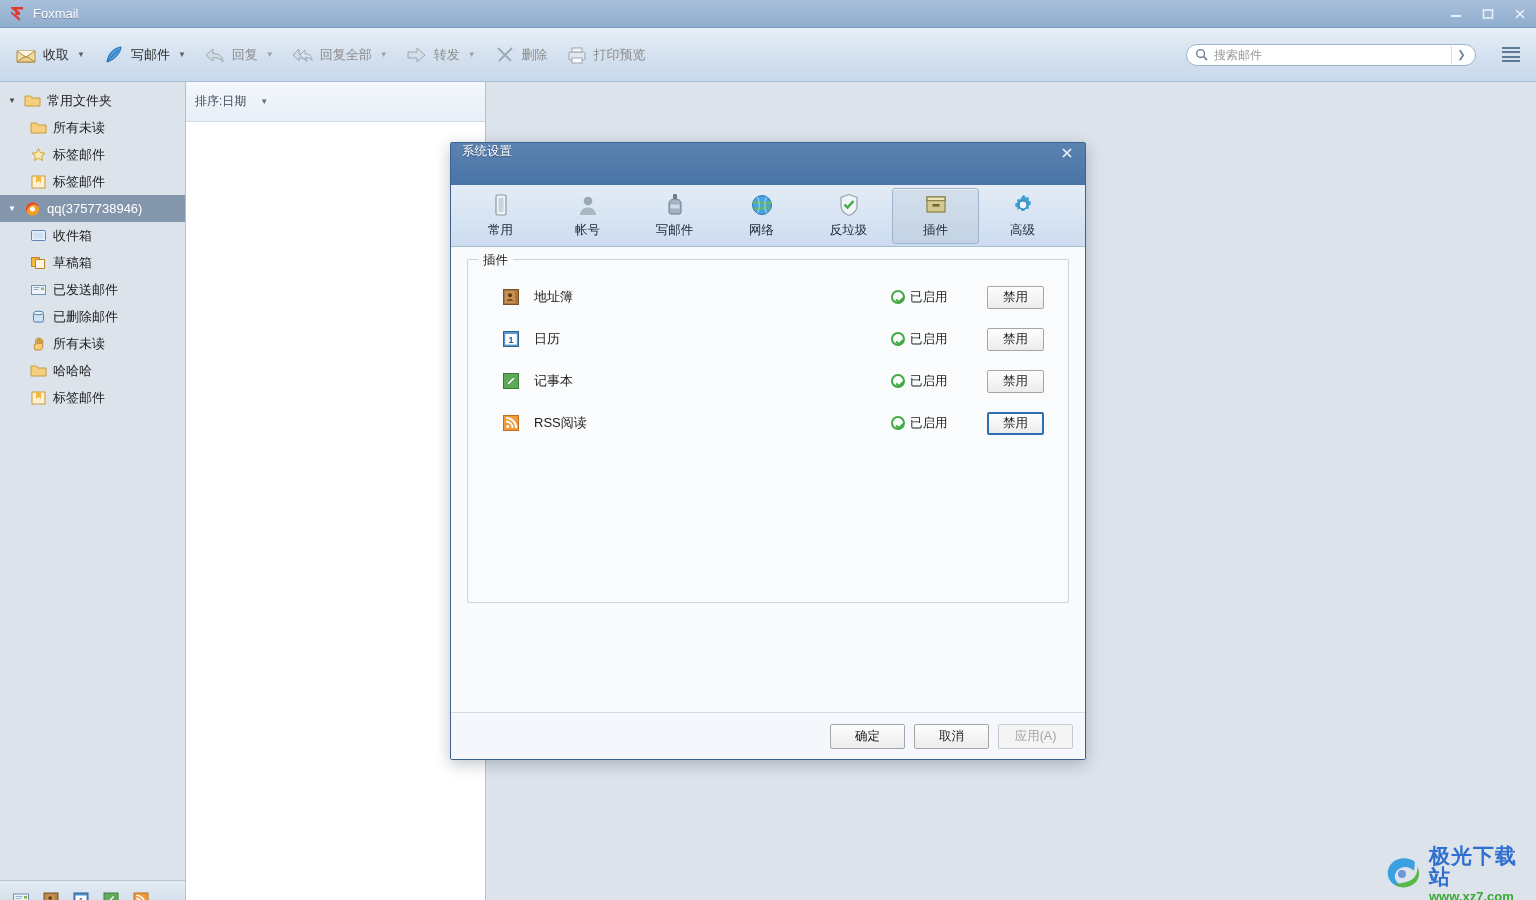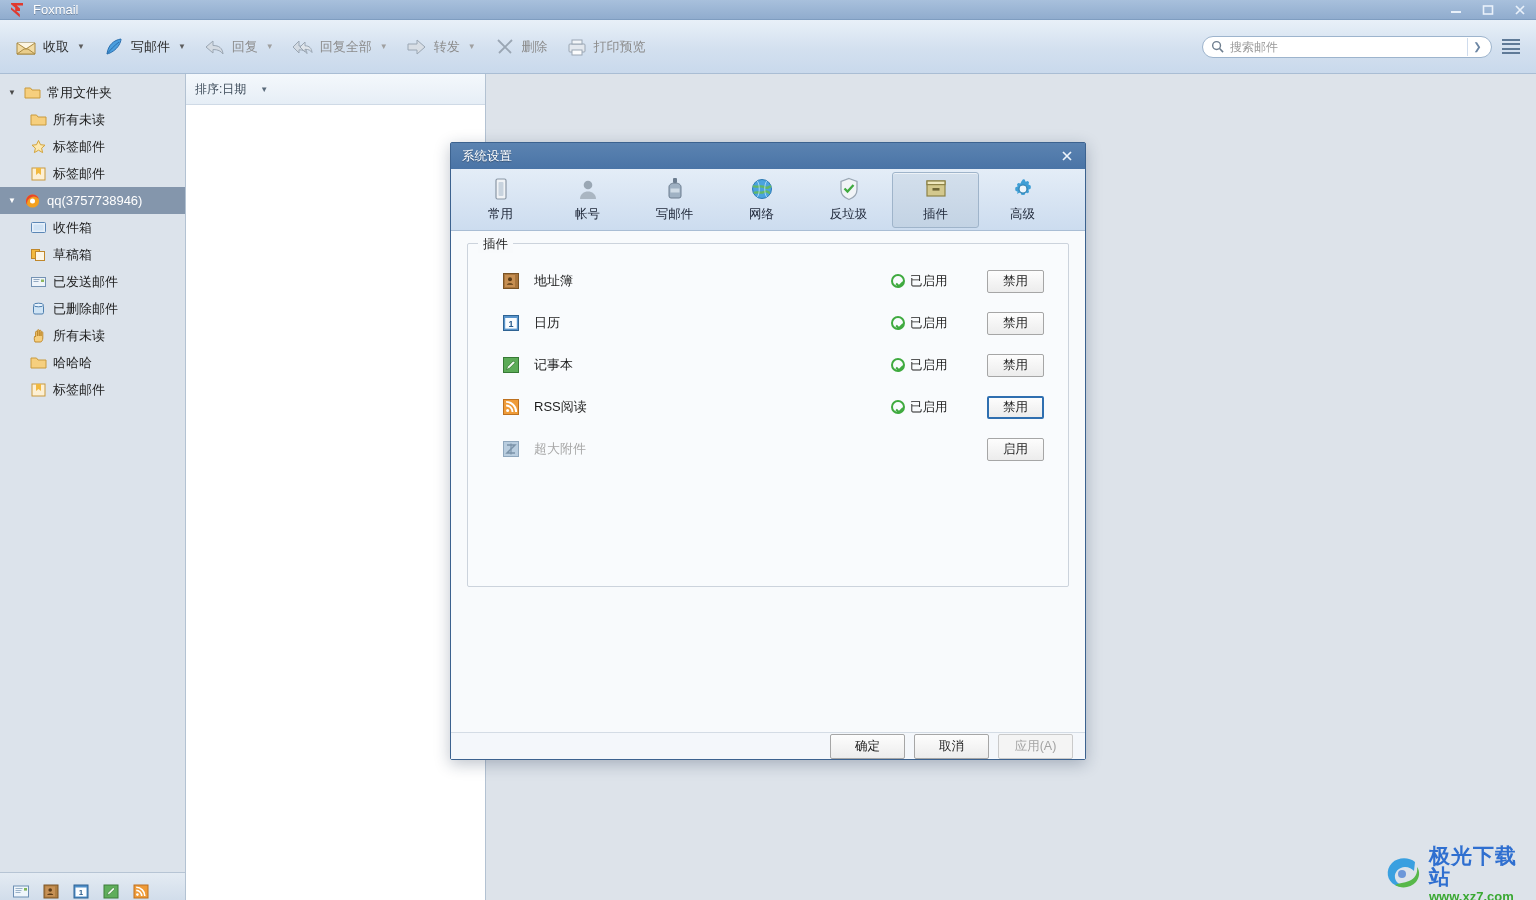--- a/index.html
+++ b/index.html
@@ -6,39 +6,39 @@
   html,body{ width:1536px; height:900px; overflow:hidden; }
   body{
     font-family:"Liberation Sans","DejaVu Sans",sans-serif;
     font-size:13px; color:#1b1b1b;
     background:#dde3ea;
   }
   
   .app{position:relative;width:1536px;height:900px;
        background:linear-gradient(#d7e1ee,#ccd8e7);}
   
-  .titlebar{height:20px;display:flex;align-items:center;
+  .titlebar{height:28px;display:flex;align-items:center;
             background:linear-gradient(#a8c0dc,#90acce);
             border-bottom:1px solid #7f9dc0;padding-left:8px;}
   .tb-logo{width:18px;height:18px;display:inline-block;position:relative;margin-right:7px;}
   .tb-title{color:#ffffff;font-size:13px;text-shadow:0 1px 0 rgba(0,0,0,.25);}
   .winbtns{margin-left:auto;display:flex;align-items:center;height:28px;}
   .winbtn{width:32px;height:22px;display:flex;align-items:center;justify-content:center;
           color:#eaf1fa;font-size:14px;line-height:1;}
   
   .toolbar{height:54px;display:flex;align-items:center;padding:0 6px;
            background:linear-gradient(#e8f0f8,#d3e0ef 55%,#c9d9ec);
            border-bottom:1px solid #a9bdd4;}
   .tbtn{height:32px;display:flex;align-items:center;gap:6px;padding:0 9px;border-radius:3px;
         color:#2c2c2c;white-space:nowrap;}
   .tbtn.dim{color:#8c8c8c;}
   .caret{font-size:8px;color:#5d5d5d;margin-left:2px;}
   .tbtn.dim .caret{color:#a0a0a0;}
   .ico{width:22px;height:22px;display:inline-block;position:relative;flex:none;}
-  .search-wrap{margin-left:auto;display:flex;align-items:center;gap:10px;padding-right:10px;}
+  .search-wrap{margin-left:auto;display:flex;align-items:center;gap:26px;padding-right:10px;}
   .searchbox{width:290px;height:22px;border:1px solid #9db4cd;border-radius:11px;
              background:#fff;display:flex;align-items:center;padding:0 4px 0 8px;}
   .searchbox input{border:0;outline:0;flex:1;font-size:12px;color:#333;
                    font-family:"Liberation Sans","DejaVu Sans",sans-serif;background:transparent;}
   .searchbox input::placeholder{color:#9a9a9a;}
   .schevron{width:20px;height:18px;border-left:1px solid #cfdced;display:flex;
             align-items:center;justify-content:center;color:#6c86a4;font-size:10px;}
   .listicon{width:18px;height:16px;display:flex;flex-direction:column;justify-content:space-between;}
   .listicon i{display:block;height:2px;background:#5f7a97;}
   
@@ -49,31 +49,31 @@
   .node{height:27px;display:flex;align-items:center;padding-left:8px;gap:6px;font-size:13px;color:#1d1d1d;}
   .node.child{padding-left:30px;}
   .node.sel{background:#8496ac;color:#fff;}
   .tri{width:10px;font-size:8px;color:#4a4a4a;flex:none;}
   .node.sel .tri{color:#fff;}
   .mini{width:17px;height:16px;flex:none;position:relative;display:inline-block;}
   .statusbar{height:36px;border-top:1px solid #b6c4d4;
              background:linear-gradient(#e4ebf3,#ccd9e8);
              display:flex;align-items:center;gap:13px;padding-left:12px;}
   .maillist{width:300px;background:#ffffff;border-right:1px solid #b3c2d2;}
-  .sorthdr{height:31px;background:linear-gradient(#f4f8fc,#e6eef6);
+  .sorthdr{height:40px;background:linear-gradient(#f4f8fc,#e6eef6);
            border-bottom:1px solid #cfdae6;display:flex;align-items:center;
            padding-left:9px;font-size:12px;color:#3c4a58;gap:14px;}
   .readpane{flex:1;background:#dde3ea;position:relative;}
   .wm-faint{position:absolute;left:88px;top:355px;font-size:34px;color:#cfd7e0;}
   
   .dlg{position:absolute;left:450px;top:142px;width:636px;height:618px;
        border:1px solid #3c628f;border-radius:2px;background:#f7f9fc;
        box-shadow:0 4px 16px rgba(20,40,70,.28);display:flex;flex-direction:column;}
-  .dlg-title{height:26px;background:linear-gradient(#5b83b1,#4a74a6);
-             display:flex;align-items:center;padding:0 6px 0 11px;gap:33px;}
+  .dlg-title{height:42px;background:linear-gradient(#5b83b1,#4a74a6);
+             display:flex;padding:0 6px 0 11px;gap:33px;}
   .dlg-title span{color:#fff;font-size:12.5px;text-shadow:0 1px 1px rgba(0,0,0,.35);}
   .dlg-x{margin-left:auto;width:24px;height:20px;display:flex;align-items:center;
          justify-content:center;color:#eef4fb;font-size:14px;}
   .dlg-tabs{height:62px;display:flex;align-items:center;gap:0;padding:0 6px;
             background:linear-gradient(#e4edf7,#ccdcef);border-bottom:1px solid #a9bdd4;}
   .tab{width:87px;height:56px;display:flex;flex-direction:column;align-items:center;
        justify-content:center;gap:4px;border:1px solid transparent;border-radius:3px;font-size:12.5px;color:#20293a;}
   .tab.active{background:linear-gradient(#d3dfec,#c3d3e4);border:1px solid #9fb4ca;
               box-shadow:inset 0 1px 0 rgba(255,255,255,.6);}
   .tabico{width:28px;height:26px;position:relative;display:inline-block;}
@@ -93,21 +93,21 @@
               border-left:2px solid #3faa3f;border-bottom:2px solid #3faa3f;transform:rotate(-45deg);}
   .state-txt{font-size:12.5px;color:#1c1c1c;}
   .btn{height:23px;min-width:55px;padding:0 10px;font-size:12.5px;color:#1c1c1c;
        border:1px solid #a6a6a6;border-radius:2px;
        background:linear-gradient(#fdfdfd,#ececec);
        font-family:"Liberation Sans","DejaVu Sans",sans-serif;
        display:flex;align-items:center;justify-content:center;}
   .btn.focus{border:2px solid #2f6fb0;padding:0 9px;}
   .btn.disabled{color:#a3a3a3;border-color:#cacaca;background:#f4f4f4;}
   .plug-btn{width:57px;}
-  .dlg-foot{height:27px;border-top:1px solid #d4dce5;background:#f4f7fb;
+  .dlg-foot{height:47px;border-top:1px solid #d4dce5;background:#f4f7fb;
             display:flex;align-items:center;justify-content:flex-end;gap:9px;padding-right:12px;}
   .foot-btn{width:75px;height:25px;}
   
   .wm{position:absolute;right:0;bottom:0;width:160px;height:52px;
       display:flex;align-items:center;gap:5px;padding-left:6px;}
   .wm-g{width:42px;height:40px;position:relative;flex:none;}
   .wm-txt{display:flex;flex-direction:column;line-height:1;}
   .wm-cn{font-size:21px;font-weight:bold;color:#2f6fd0;letter-spacing:1px;}
   .wm-url{font-size:13px;font-weight:bold;color:#3aa832;margin-top:3px;}
   svg{display:block;}
@@ -567,34 +567,20 @@
             </svg>
           </span>
           <span class="plug-name">RSS阅读</span>
           <span class="plug-state">
             <span class="chk"></span>
             <span class="state-txt">已启用</span>
           </span>
           <button class="btn plug-btn focus">禁用</button>
         </div>
 
-        <div class="plug disabled">
-          <span class="plug-ico">
-            <svg width="18" height="18" viewBox="0 0 18 18">
-              <rect x="1.5" y="1.5" width="15" height="15" fill="#b9cddf" stroke="#8fa7bd" stroke-width="1"></rect>
-              <path d="M5 5h8l-8 8h8" stroke="#7b93a9" stroke-width="1.5" fill="none"></path>
-              <path d="M9 3.5v11" stroke="#7b93a9" stroke-width="1.2"></path>
-            </svg>
-          </span>
-          <span class="plug-name">超大附件</span>
-          <span class="plug-state">
-            <span class="state-txt"></span>
-          </span>
-          <button class="btn plug-btn">启用</button>
-        </div>
 
       </div>
     </div>
 
     <div class="dlg-foot">
       <button class="btn foot-btn">确定</button>
       <button class="btn foot-btn">取消</button>
       <button class="btn foot-btn disabled">应用(A)</button>
     </div>
   </div>

